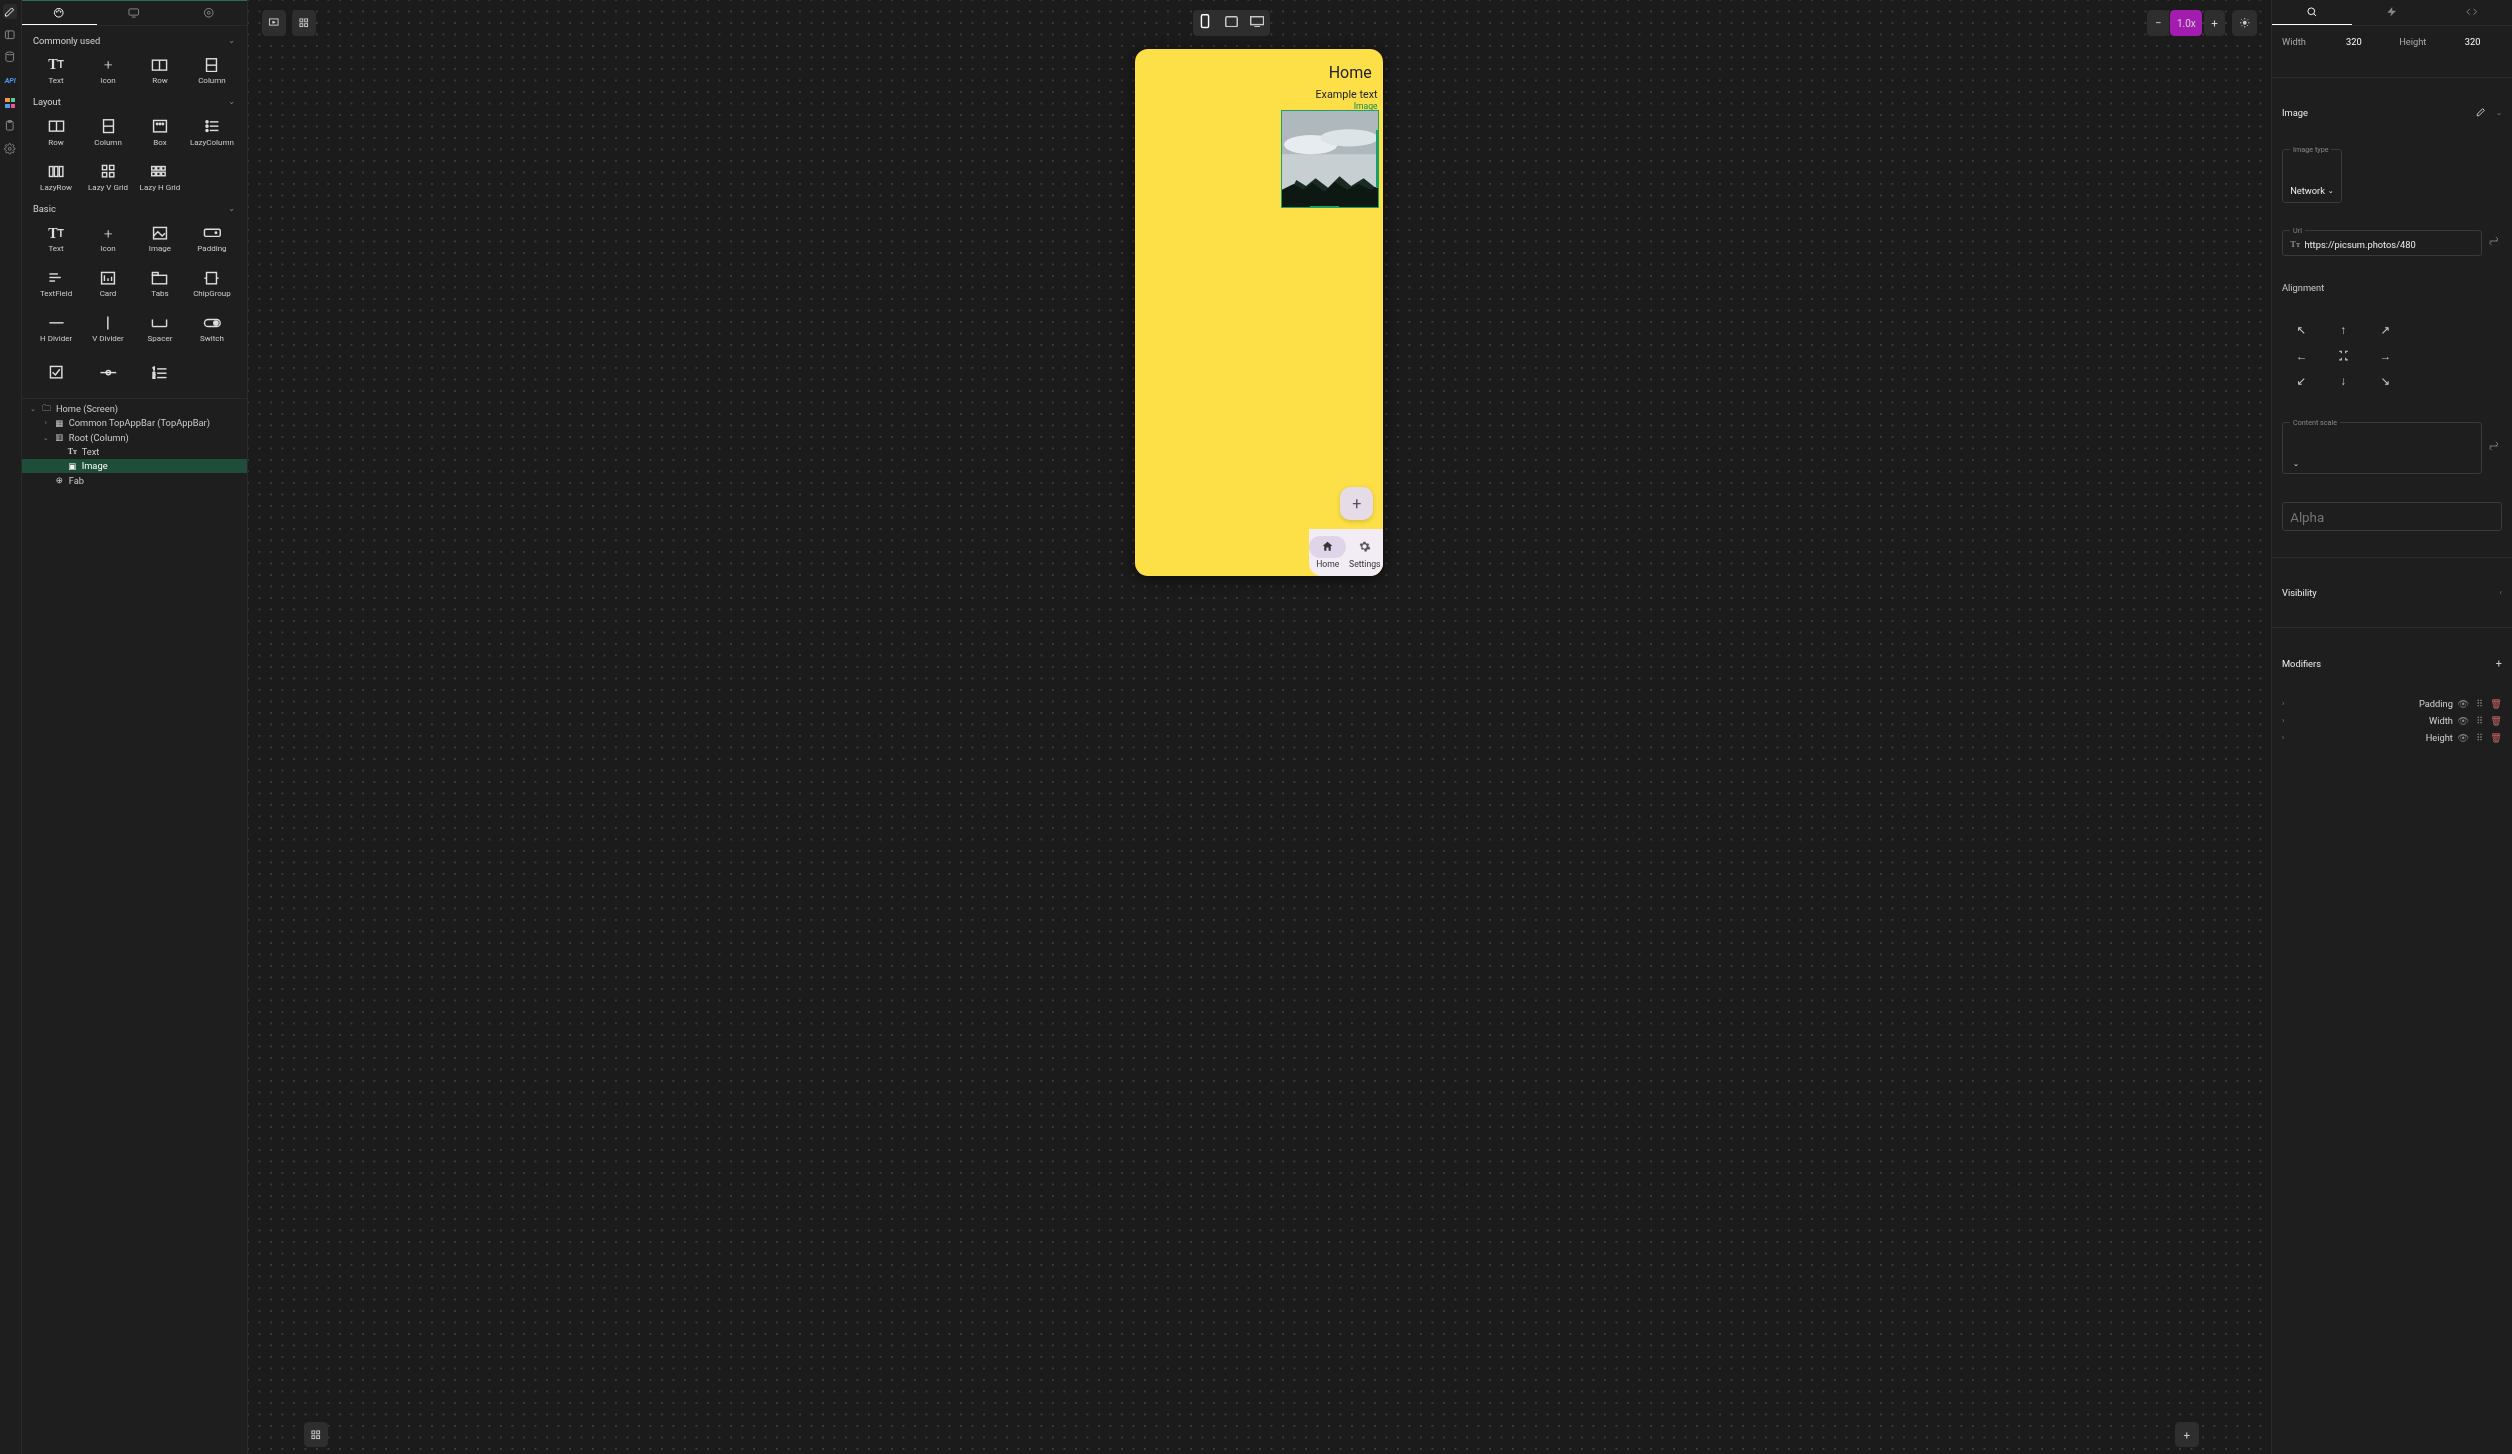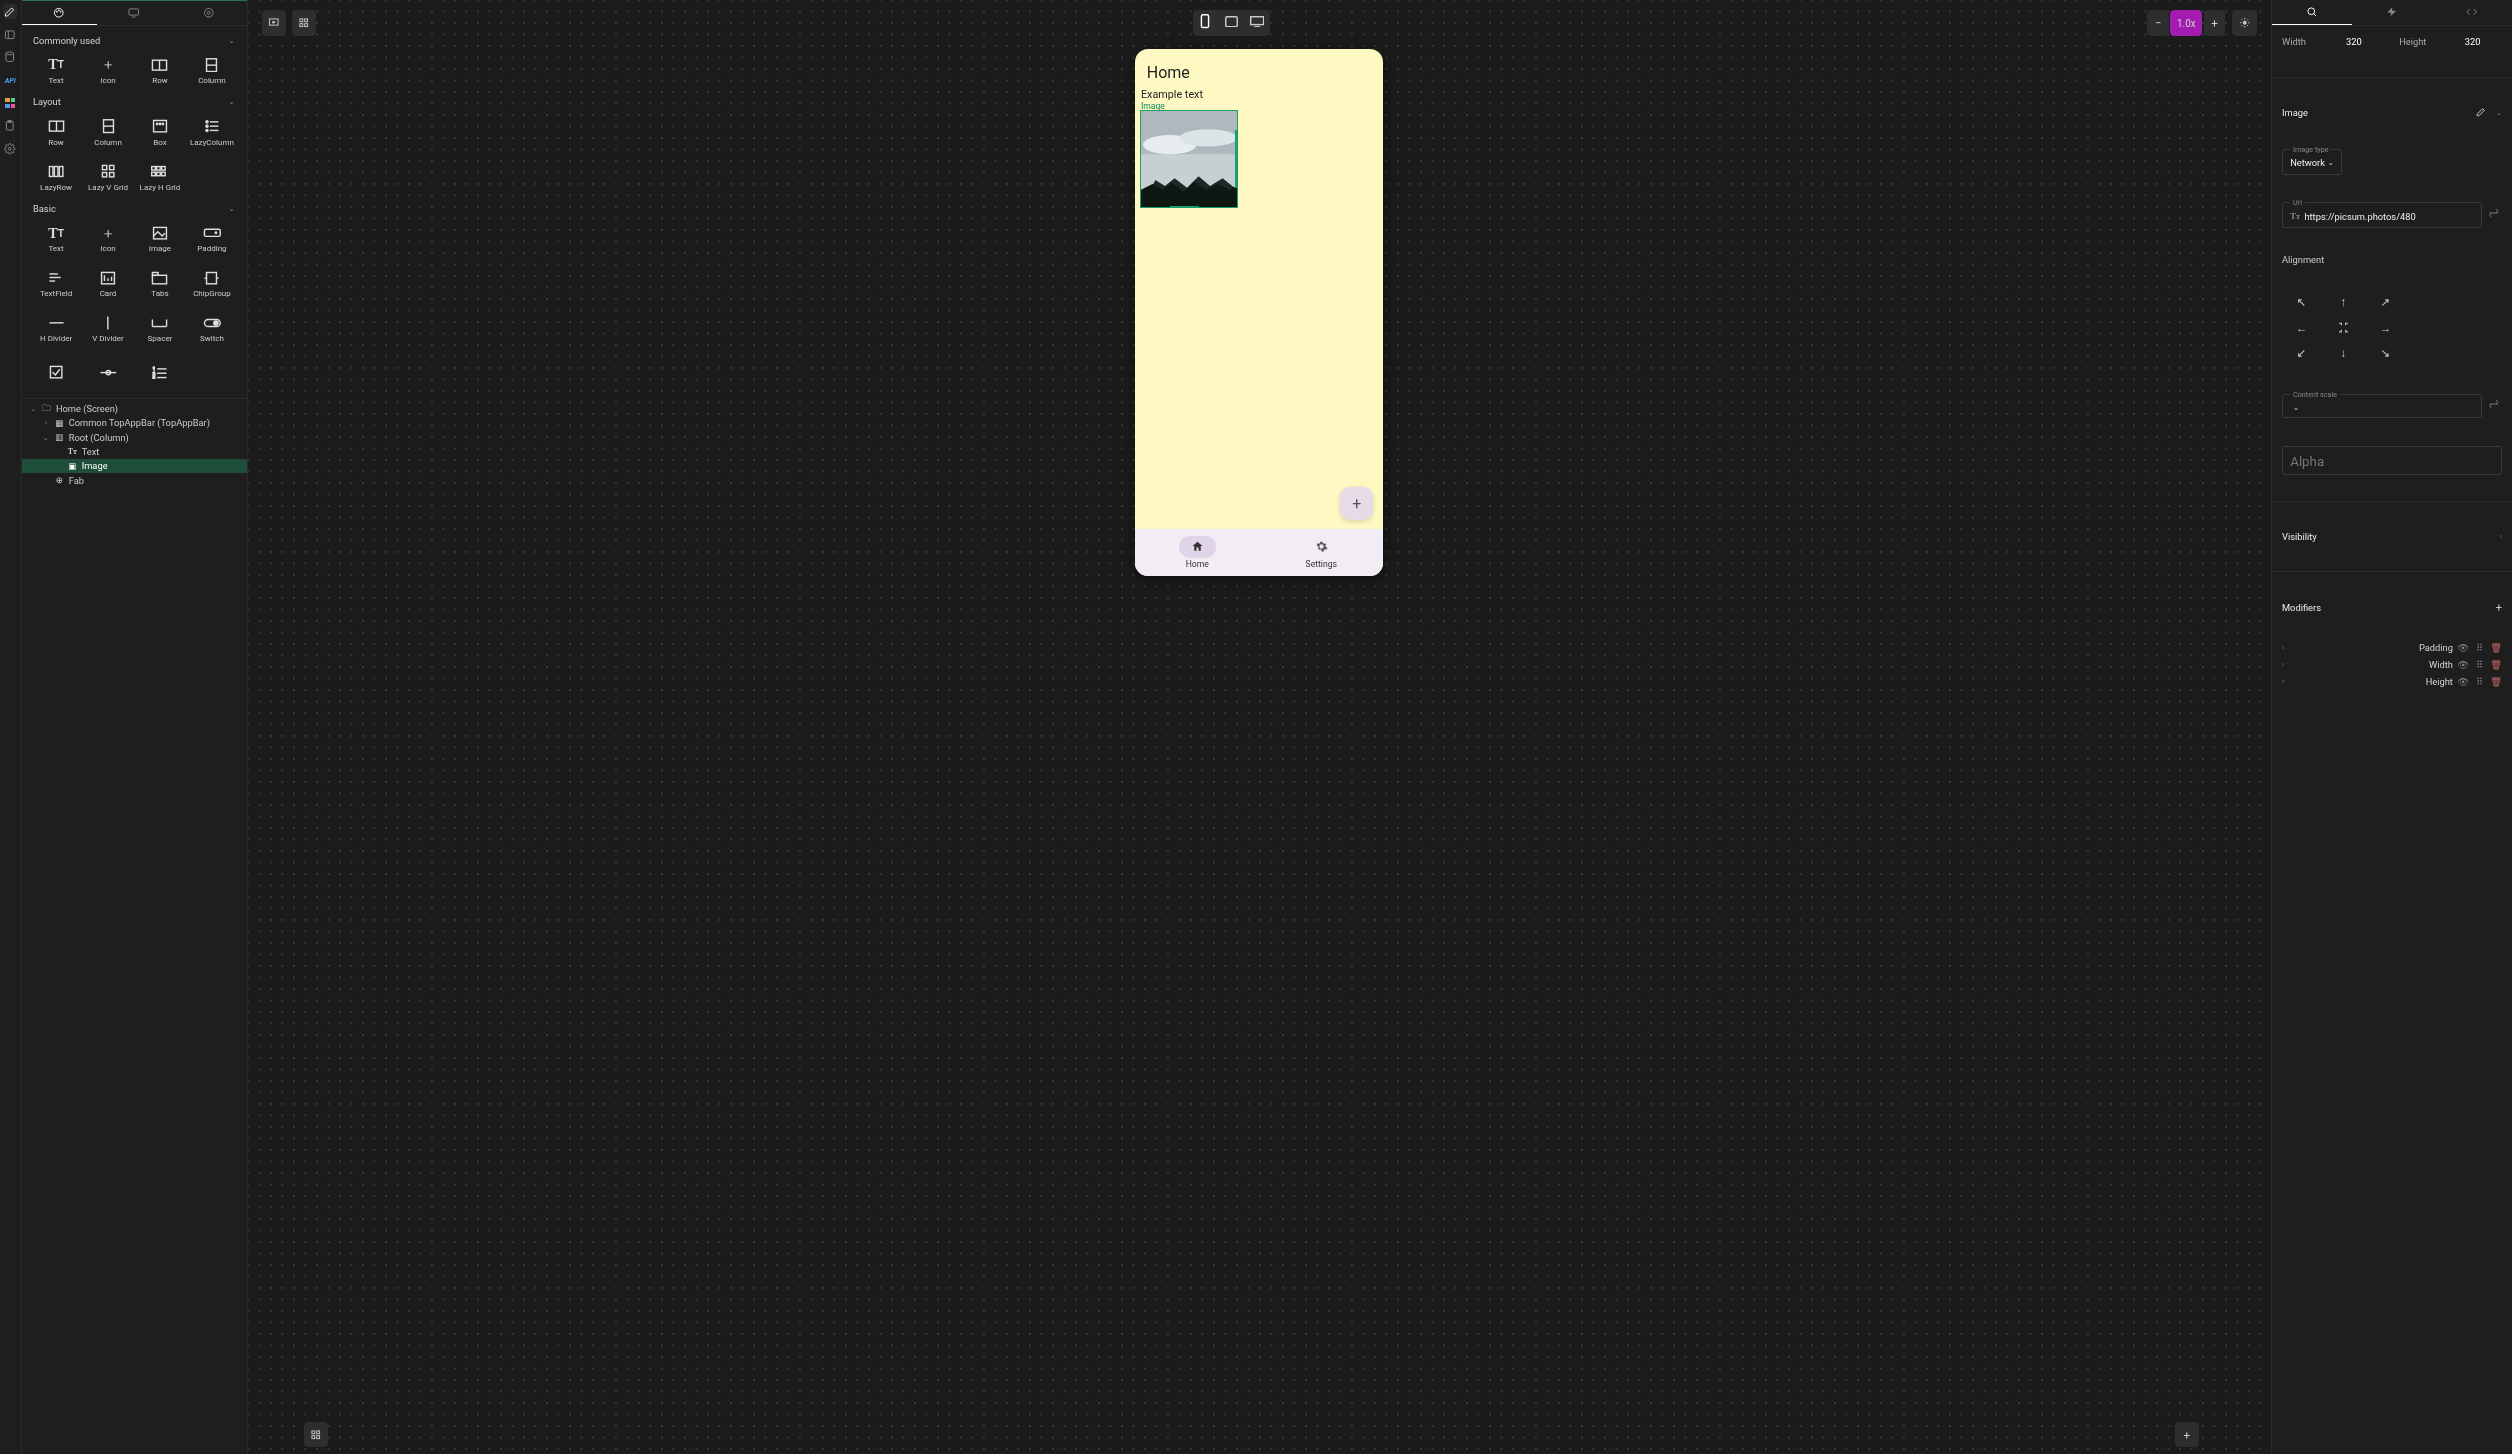--- a/index.html
+++ b/index.html
@@ -34,21 +34,21 @@
 .dots { position:absolute; inset:0; background-image: radial-gradient(#3a3a3a 0.7px, transparent 0.7px); background-size: 11.5px 11.5px; background-position: 5.7px 5.7px;}
 .top-toolbar { position:absolute; top:10px; left:0; right:0; display:flex; justify-content:space-between; align-items:center; padding:0 14.3px; pointer-events:none;}
 .top-toolbar>div{ display:flex; gap:5.7px; pointer-events:auto;}
 .tbtn { width:24.4px; height:26px; background:#2e2e2e; border-radius:4.3px; display:flex; align-items:center; justify-content:center; color:#ccc; font-size:10.8px;}
 .tbtn.group { width:auto; padding:0 2.9px; gap:5.7px;}
 .tbtn.group span{width:20px; text-align:center;}
 .zoom { display:flex; align-items:center; gap:0;}
 .zoom .zbtn{ width:21.5px; height:26px; background:#2e2e2e; display:flex; align-items:center; justify-content:center; border-radius:4.3px; margin:0 1.4px;}
 .zoom .zval{ width:32px; height:26px; background:#a21caf; display:flex; align-items:center; justify-content:center; border-radius:4.3px; font-size:10px;}
 
-.phone { position:absolute; left:50%; top:49px; transform:translateX(-50%); width:248px; height:527px; background:#fef9c3; border-radius:13px; box-shadow:0 2.9px 14.3px rgba(0,0,0,.5); display:flex; flex-direction:column; color:#222;}
+.phone { position:absolute; left:50%; top:49px; transform:translateX(-50%); width:248px; height:527px; background:#fde047; border-radius:13px; box-shadow:0 2.9px 14.3px rgba(0,0,0,.5); display:flex; flex-direction:column; color:#222;align-items:flex-end;}
 .phone-title { padding:14.3px 11.5px 5.7px; font-size:16px; color:#222;}
 .phone-sub { padding:0 5.7px; font-size:10.8px; color:#222;}
 .img-label { font-size:8.6px; color:#0a8a5a; padding:0 5.7px;}
 .img-box { margin:0 5.7px; width:96px; height:96px; outline:1.4px solid #19a06b; position:relative; }
 .img-box svg{width:100%;height:100%;}
 .img-handle { position:absolute; right:-0.7px; top:20%; bottom:20%; width:2.2px; background:#19a06b;}
 .img-handle.bottom { left:30%; right:40%; top:auto; bottom:-1.4px; height:2.2px; width:auto;}
 .fab { position:absolute; right:10px; bottom:56px; width:33px; height:33px; background:#e5dce8; border-radius:10px; display:flex; align-items:center; justify-content:center; color:#5a4a66; font-size:16px; box-shadow:0 1.4px 4.3px rgba(0,0,0,.15);}
 .navbar { margin-top:auto; height:47px; background:#f2ecf4; border-radius:0 0 13px 13px; display:flex;}
 .navbar .navitem{ flex:1; display:flex; flex-direction:column; align-items:center; justify-content:center; font-size:8.6px; color:#333; gap:1.4px;}
@@ -64,21 +64,21 @@
 .right-tabs .rtab.active{ border-bottom:1.4px solid #fff; color:#fff;}
 .right-body{ padding:5.7px 10px; display:flex; flex-direction:column; gap:23px; overflow:auto;}
 .dim-row{ display:flex; gap:14.3px; padding:4.3px 0;}
 .dim-row>div{ flex:1; display:flex; align-items:center; gap:17px;}
 .dim-row .lab{ color:#aaa;}
 .dim-row .val{ color:#fff; flex:1; text-align:center;}
 .sect-title{ display:flex; align-items:center; justify-content:space-between; padding:2.9px 0; color:#eee;}
 .sect-title .chev{ color:#888; font-size:7.2px;}
 .field-wrap{ position:relative; border:0.7px solid #3a3a3a; border-radius:2.9px; padding:7.2px 7.2px 5.7px 7.2px; margin-top:4.3px;}
 .field-wrap .legend{ position:absolute; top:-5px; left:7.2px; background:#1e1e1e; padding:0 2.9px; font-size:7.2px; color:#888;}
-.dropdown{ display:flex; align-items:center; gap:2.9px; background:transparent; color:#eee;}
+.dropdown{ display:flex; align-items:center; gap:2.9px; background:transparent; color:#eee;margin-top:28px;}
 .url-row{ display:flex; align-items:center; gap:4.3px;}
 .url-input{ flex:1; background:transparent; border:none; color:#eee; font-size:9.3px; outline:none;}
 .link-btn{ width:16px; height:16px; display:flex; align-items:center; justify-content:center; color:#888; font-size:8.6px;}
 .align-grid{ display:grid; grid-template-columns: repeat(3, 29px); gap:7.2px 13px; padding:4.3px 7.2px;}
 .align-grid div{ width:24.4px; height:18.7px; display:flex; align-items:center; justify-content:center; color:#ccc; font-size:11.5px;}
 .alpha-input{ background:transparent; border:none; color:#888; width:100%; outline:none;}
 .mod-row{ display:flex; align-items:center; padding:2.9px 0; gap:4.3px;}
 .mod-row .chev{ width:8.6px; color:#888; font-size:7.2px;}
 .mod-row .name{ flex:1;text-align:right;}
 .mod-row .icons{ display:flex; gap:7.2px; color:#888;}

